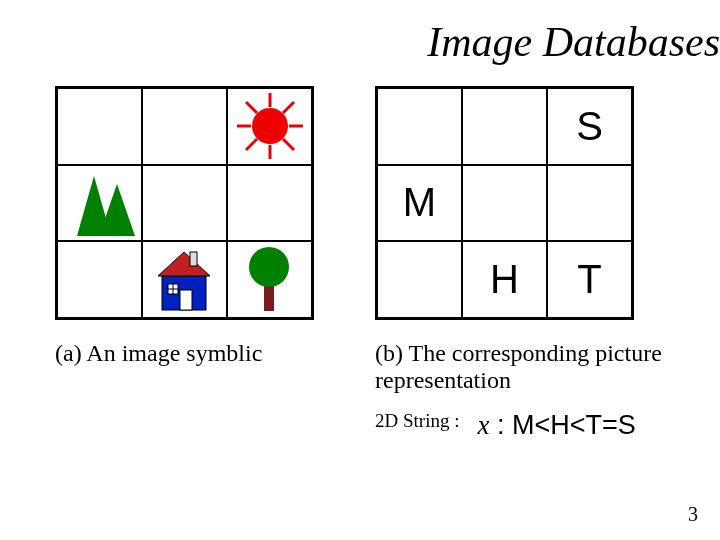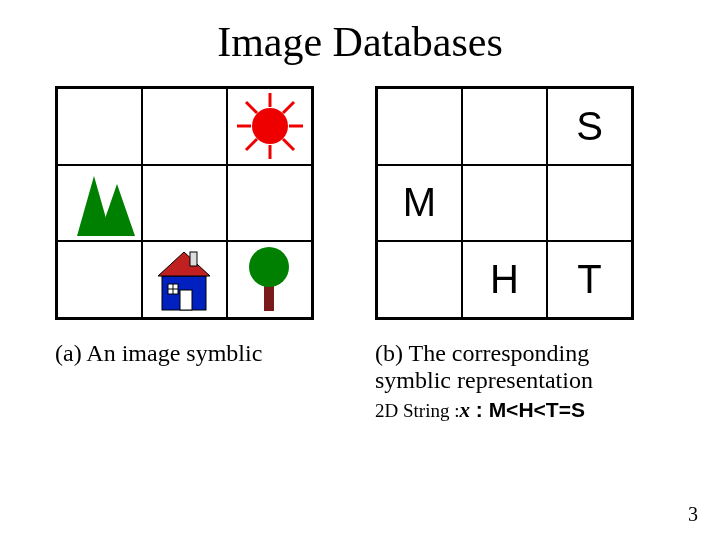--- a/index.html
+++ b/index.html
@@ -5,24 +5,25 @@
   body {
     margin: 0;
     padding: 0;
     width: 720px;
     height: 540px;
     font-family: "Times New Roman", Times, serif;
     background: #fff;
     position: relative;
   }
   .title {
-    text-align: center;
+    text-align: right;
     font-size: 42px;
     margin-top: 18px;
     font-weight: normal;
+    font-style: italic;
   }
   .content {
     display: flex;
     flex-direction: row;
     justify-content: space-around;
     margin-top: 20px;
     padding: 0 40px;
   }
   .panel {
     width: 290px;
@@ -45,26 +46,26 @@
   .sym {
     font-family: Arial, Helvetica, sans-serif;
     font-size: 40px;
   }
   .caption {
     font-size: 24px;
     margin-top: 20px;
   }
   .string-row {
     font-size: 20px;
-    margin-top: 4px;
+    margin-top: 16px;
     display: flex;
-    align-items: center;
+    gap: 18px;
   }
   .string-label { font-size: 19px; }
-  .expr { font-family: Arial, Helvetica, sans-serif; font-size: 21px; font-weight: bold; }
+  .expr { font-family: Arial, Helvetica, sans-serif; font-size: 27px; }
   .axis { font-style: italic; font-family: "Times New Roman", serif; }
   .string-row2 {
     font-size: 21px;
     margin-top: 10px;
     margin-left: 115px;
     font-family: Arial, Helvetica, sans-serif;
   }
   .page-num {
     position: absolute;
     right: 22px;
@@ -153,21 +154,21 @@
       <div class="cell"></div>
       <div class="cell"></div>
       <div class="cell"></div>
       <div class="cell">
           <span class="sym">H</span>
         </div>
       <div class="cell">
           <span class="sym">T</span>
         </div>
     </div>
-    <div class="caption">(b) The corresponding symblic representation</div>
+    <div class="caption">(b) The corresponding picture representation</div>
 
     <div class="string-row">
       <span class="string-label">2D String :</span>
       <span class="expr">
         <span class="axis">x</span> : <span>M&lt;H&lt;T=S</span>
       </span>
     </div>
   </div>
 
 </div>

